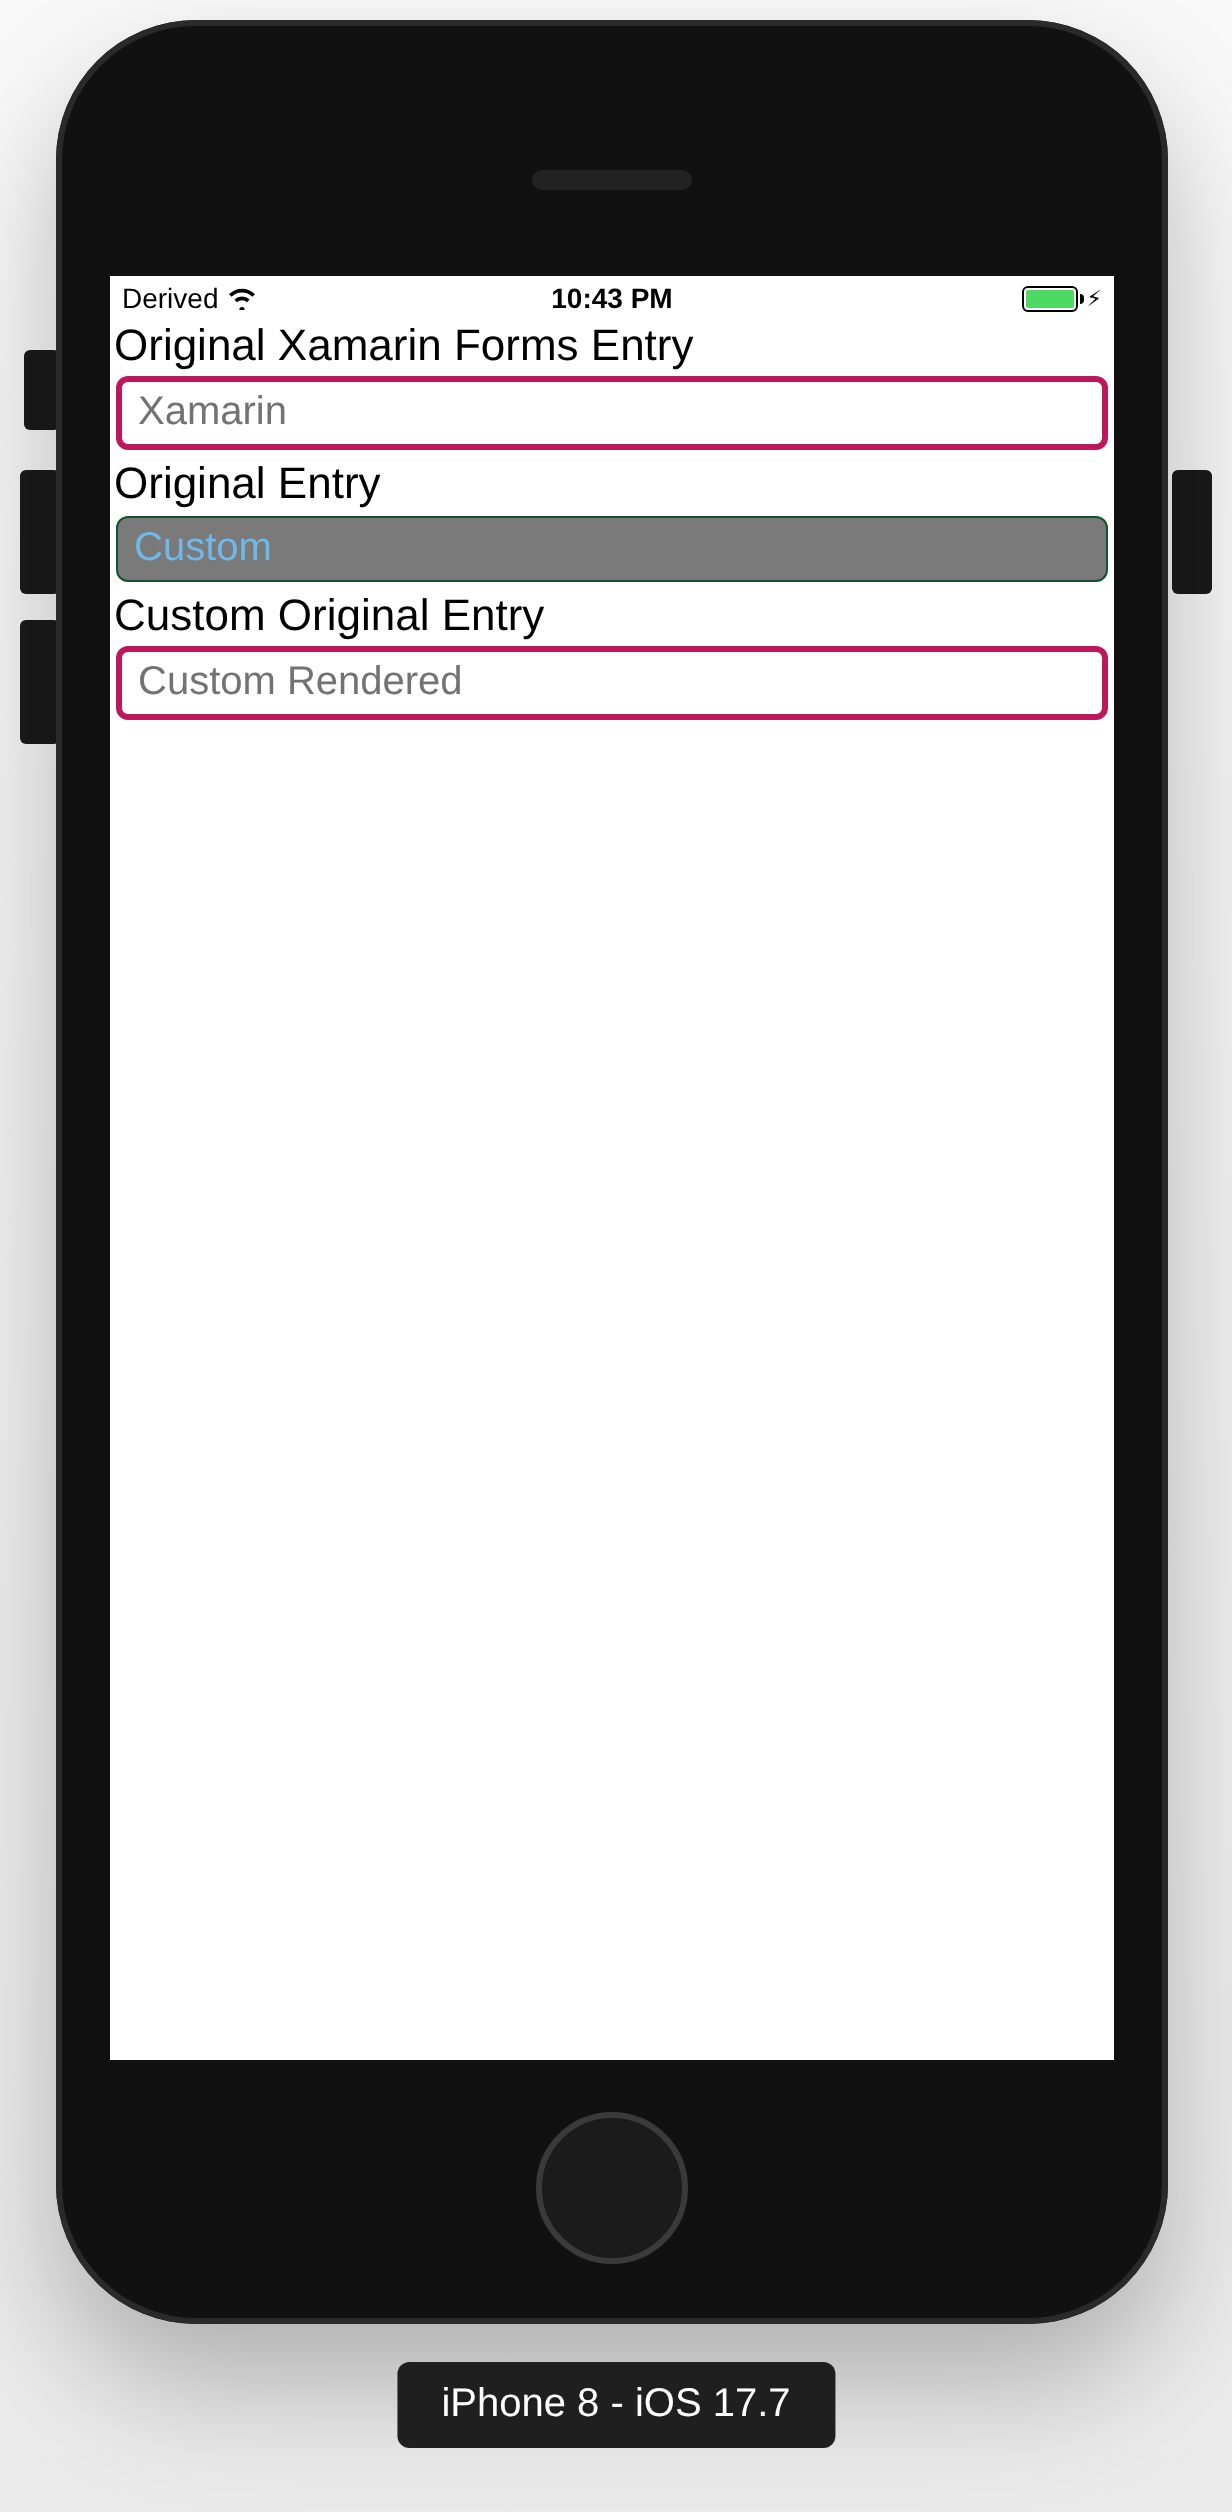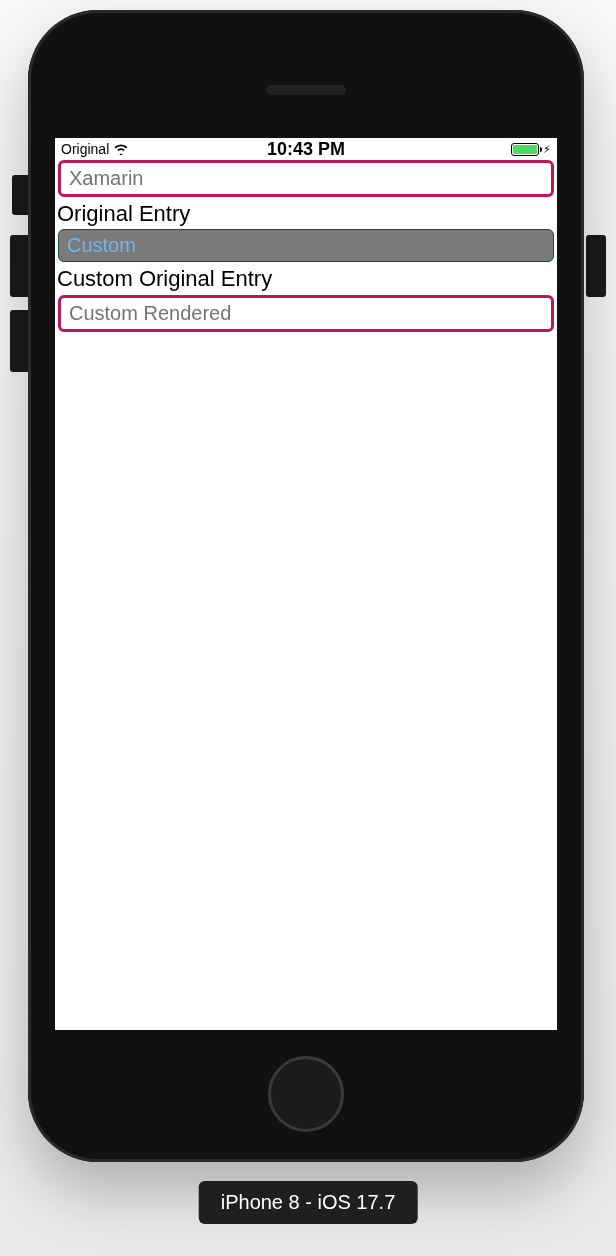--- a/index.html
+++ b/index.html
@@ -92,21 +92,21 @@
       display: flex;
       align-items: center;
       gap: 4px;
     }
     
     .status-center {
       position: absolute;
       left: 50%;
       transform: translateX(-50%);
       font-weight: 600;
-      font-size: 18px;
+      font-size: 14px;
     }
     
     .status-right {
       display: flex;
       align-items: center;
       gap: 3px;
     }
     
     .wifi-icon svg { display: block; }
     
@@ -193,38 +193,39 @@
   <div class="side-button vol-down"></div>
   <div class="side-button power"></div>
 
   <div class="phone-frame">
     <div class="speaker"></div>
 
     <div class="screen">
 
       <div class="status-bar">
         <div class="status-left">
-          <span>Original</span>
+          <span>Derived</span>
           <span class="wifi-icon">
             <svg width="16" height="12" viewBox="0 0 16 12">
               <path d="M8 10.5 a1.3 1.3 0 1 0 0.001 0 Z M4.2 6.8 a5.5 5.5 0 0 1 7.6 0 l-1.3 1.3 a3.7 3.7 0 0 0 -5 0 Z M1.5 4.1 a9.2 9.2 0 0 1 13 0 l-1.3 1.3 a7.4 7.4 0 0 0 -10.4 0 Z" fill="#000"></path>
             </svg>
           </span>
         </div>
         <div class="status-center">10:43 PM</div>
         <div class="status-right">
           <div class="battery">
             <div class="battery-fill"></div>
           </div>
           <span class="charge-bolt">⚡︎</span>
         </div>
       </div>
 
       <div class="content">
         
+        <div class="section-label">Original Xamarin Forms Entry</div>
         <input type="text" class="entry-field" value="Xamarin" style="">
         
         <div class="section-label">Original Entry</div>
         <input type="text" class="entry-field custom" value="Custom" style="">
         
         <div class="section-label">Custom Original Entry</div>
         <input type="text" class="entry-field" value="Custom Rendered" style="">
         
       </div>
 

